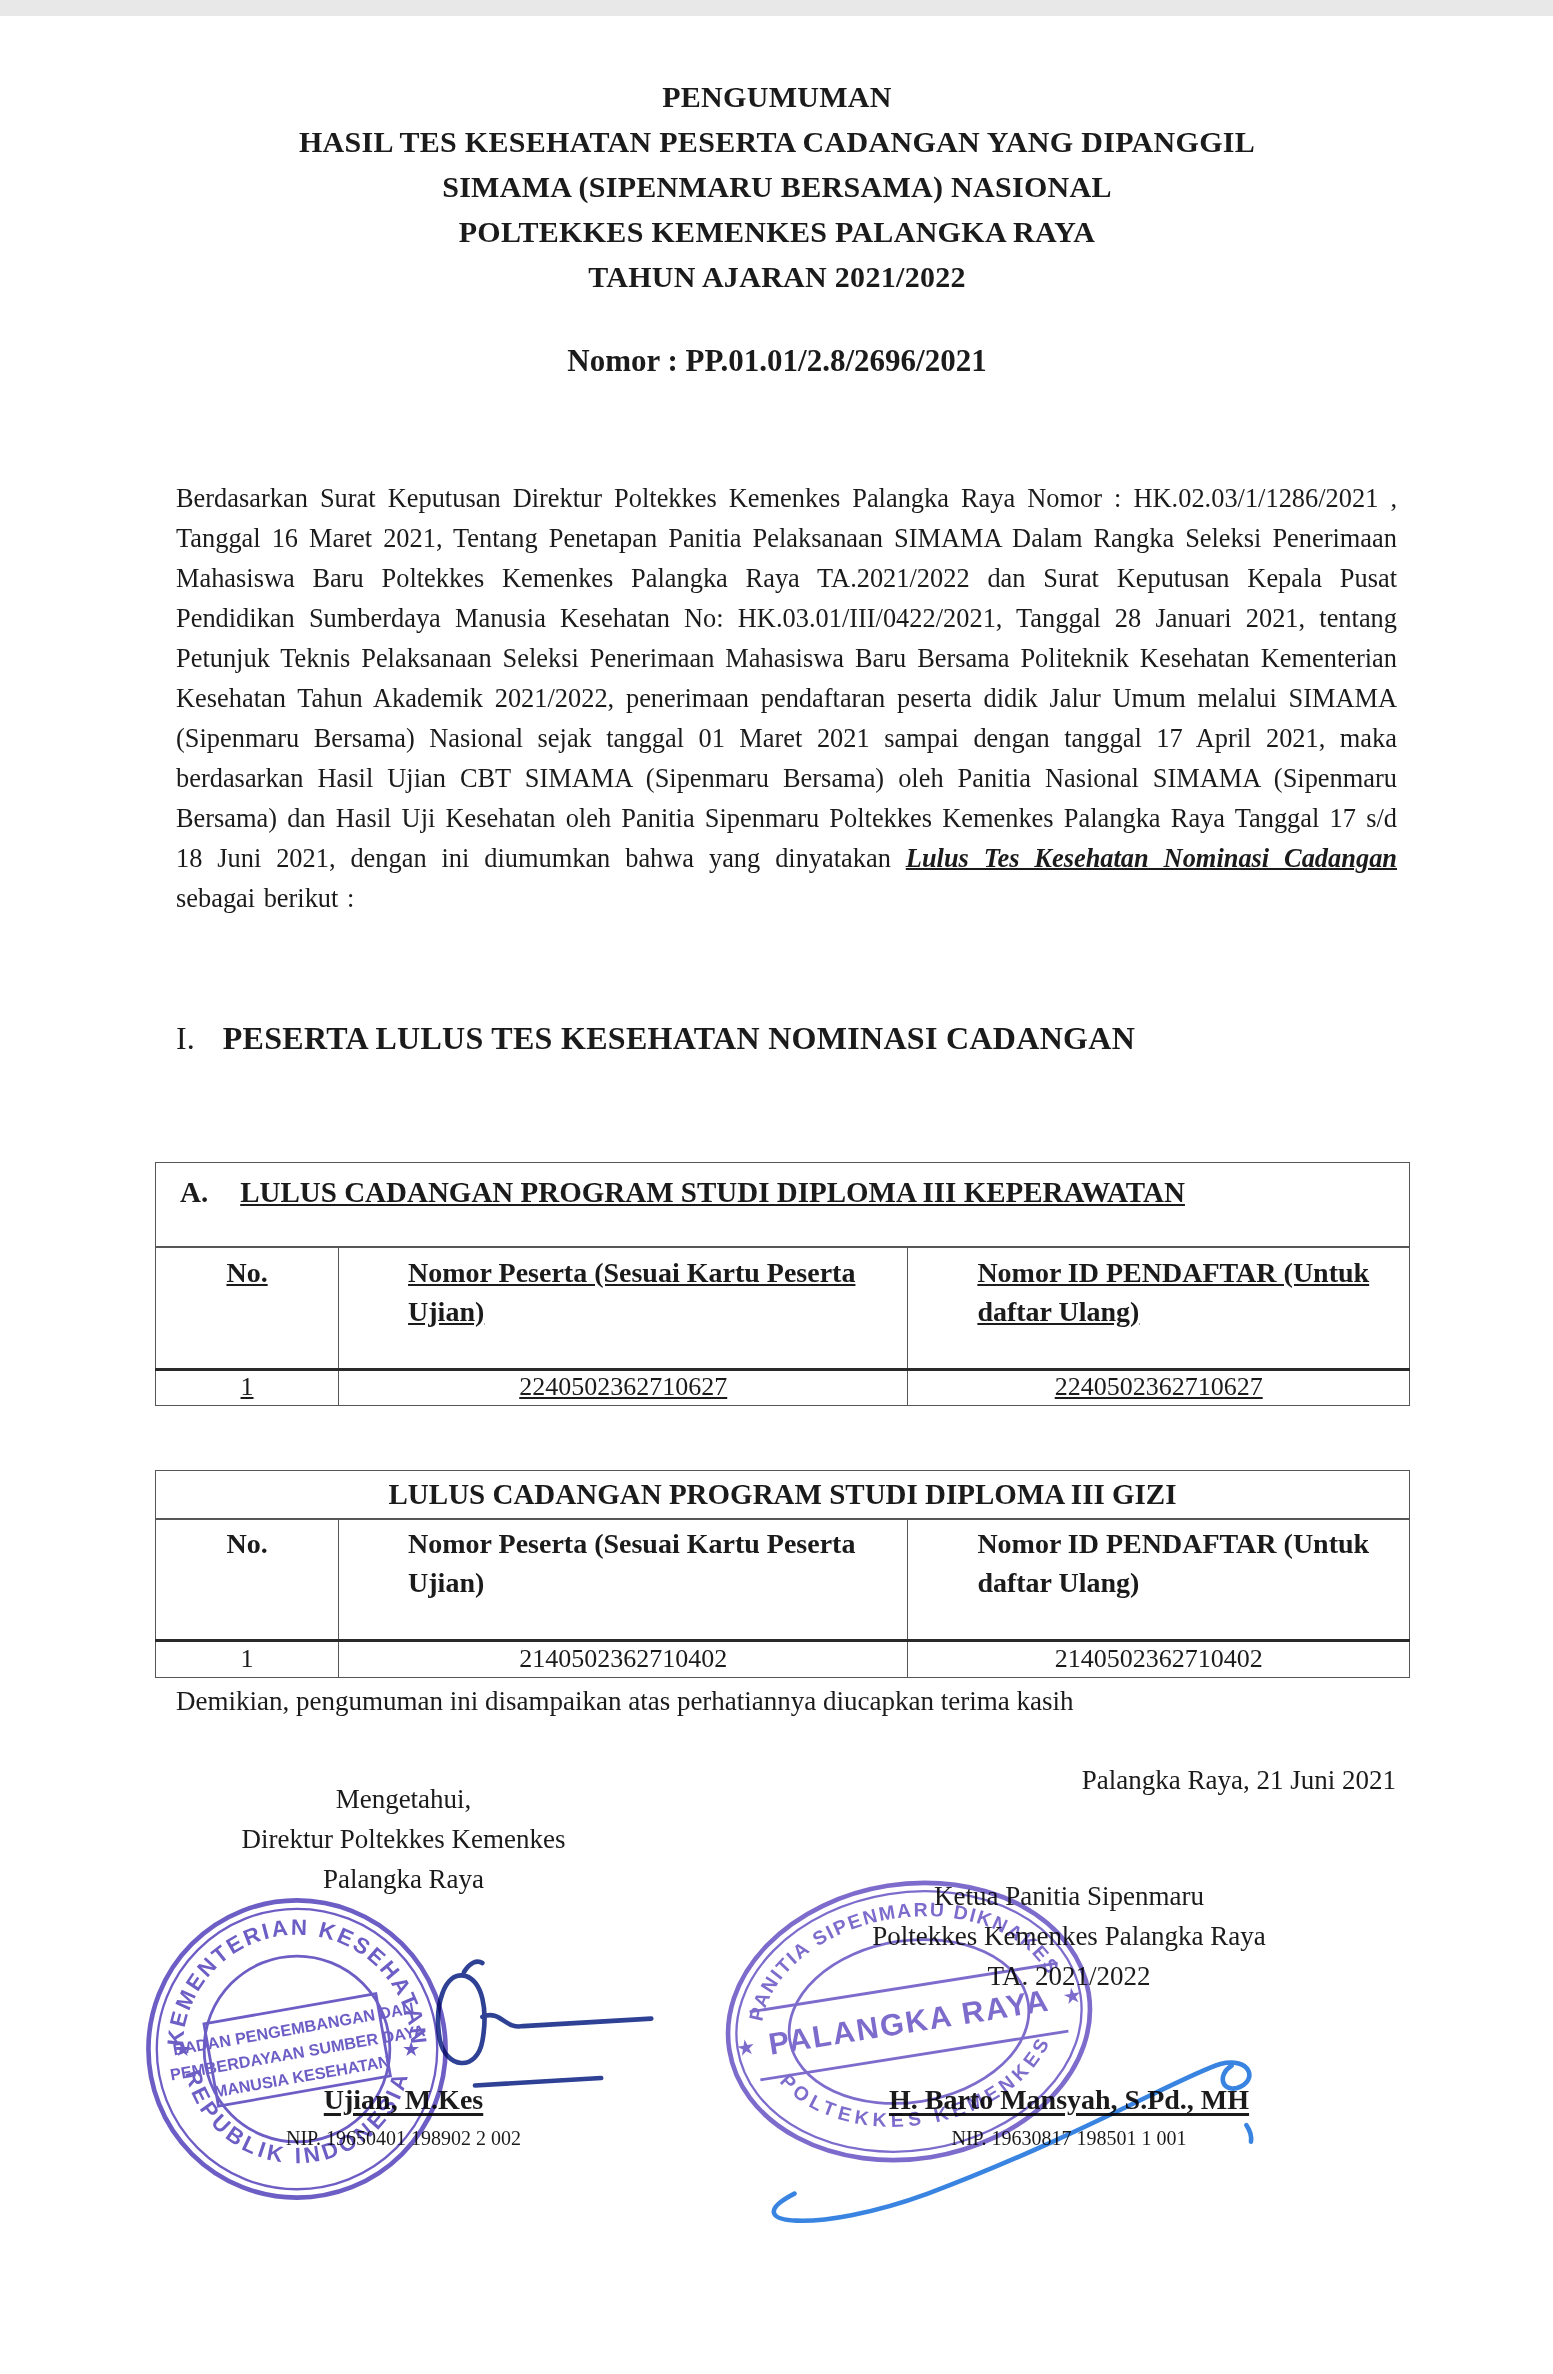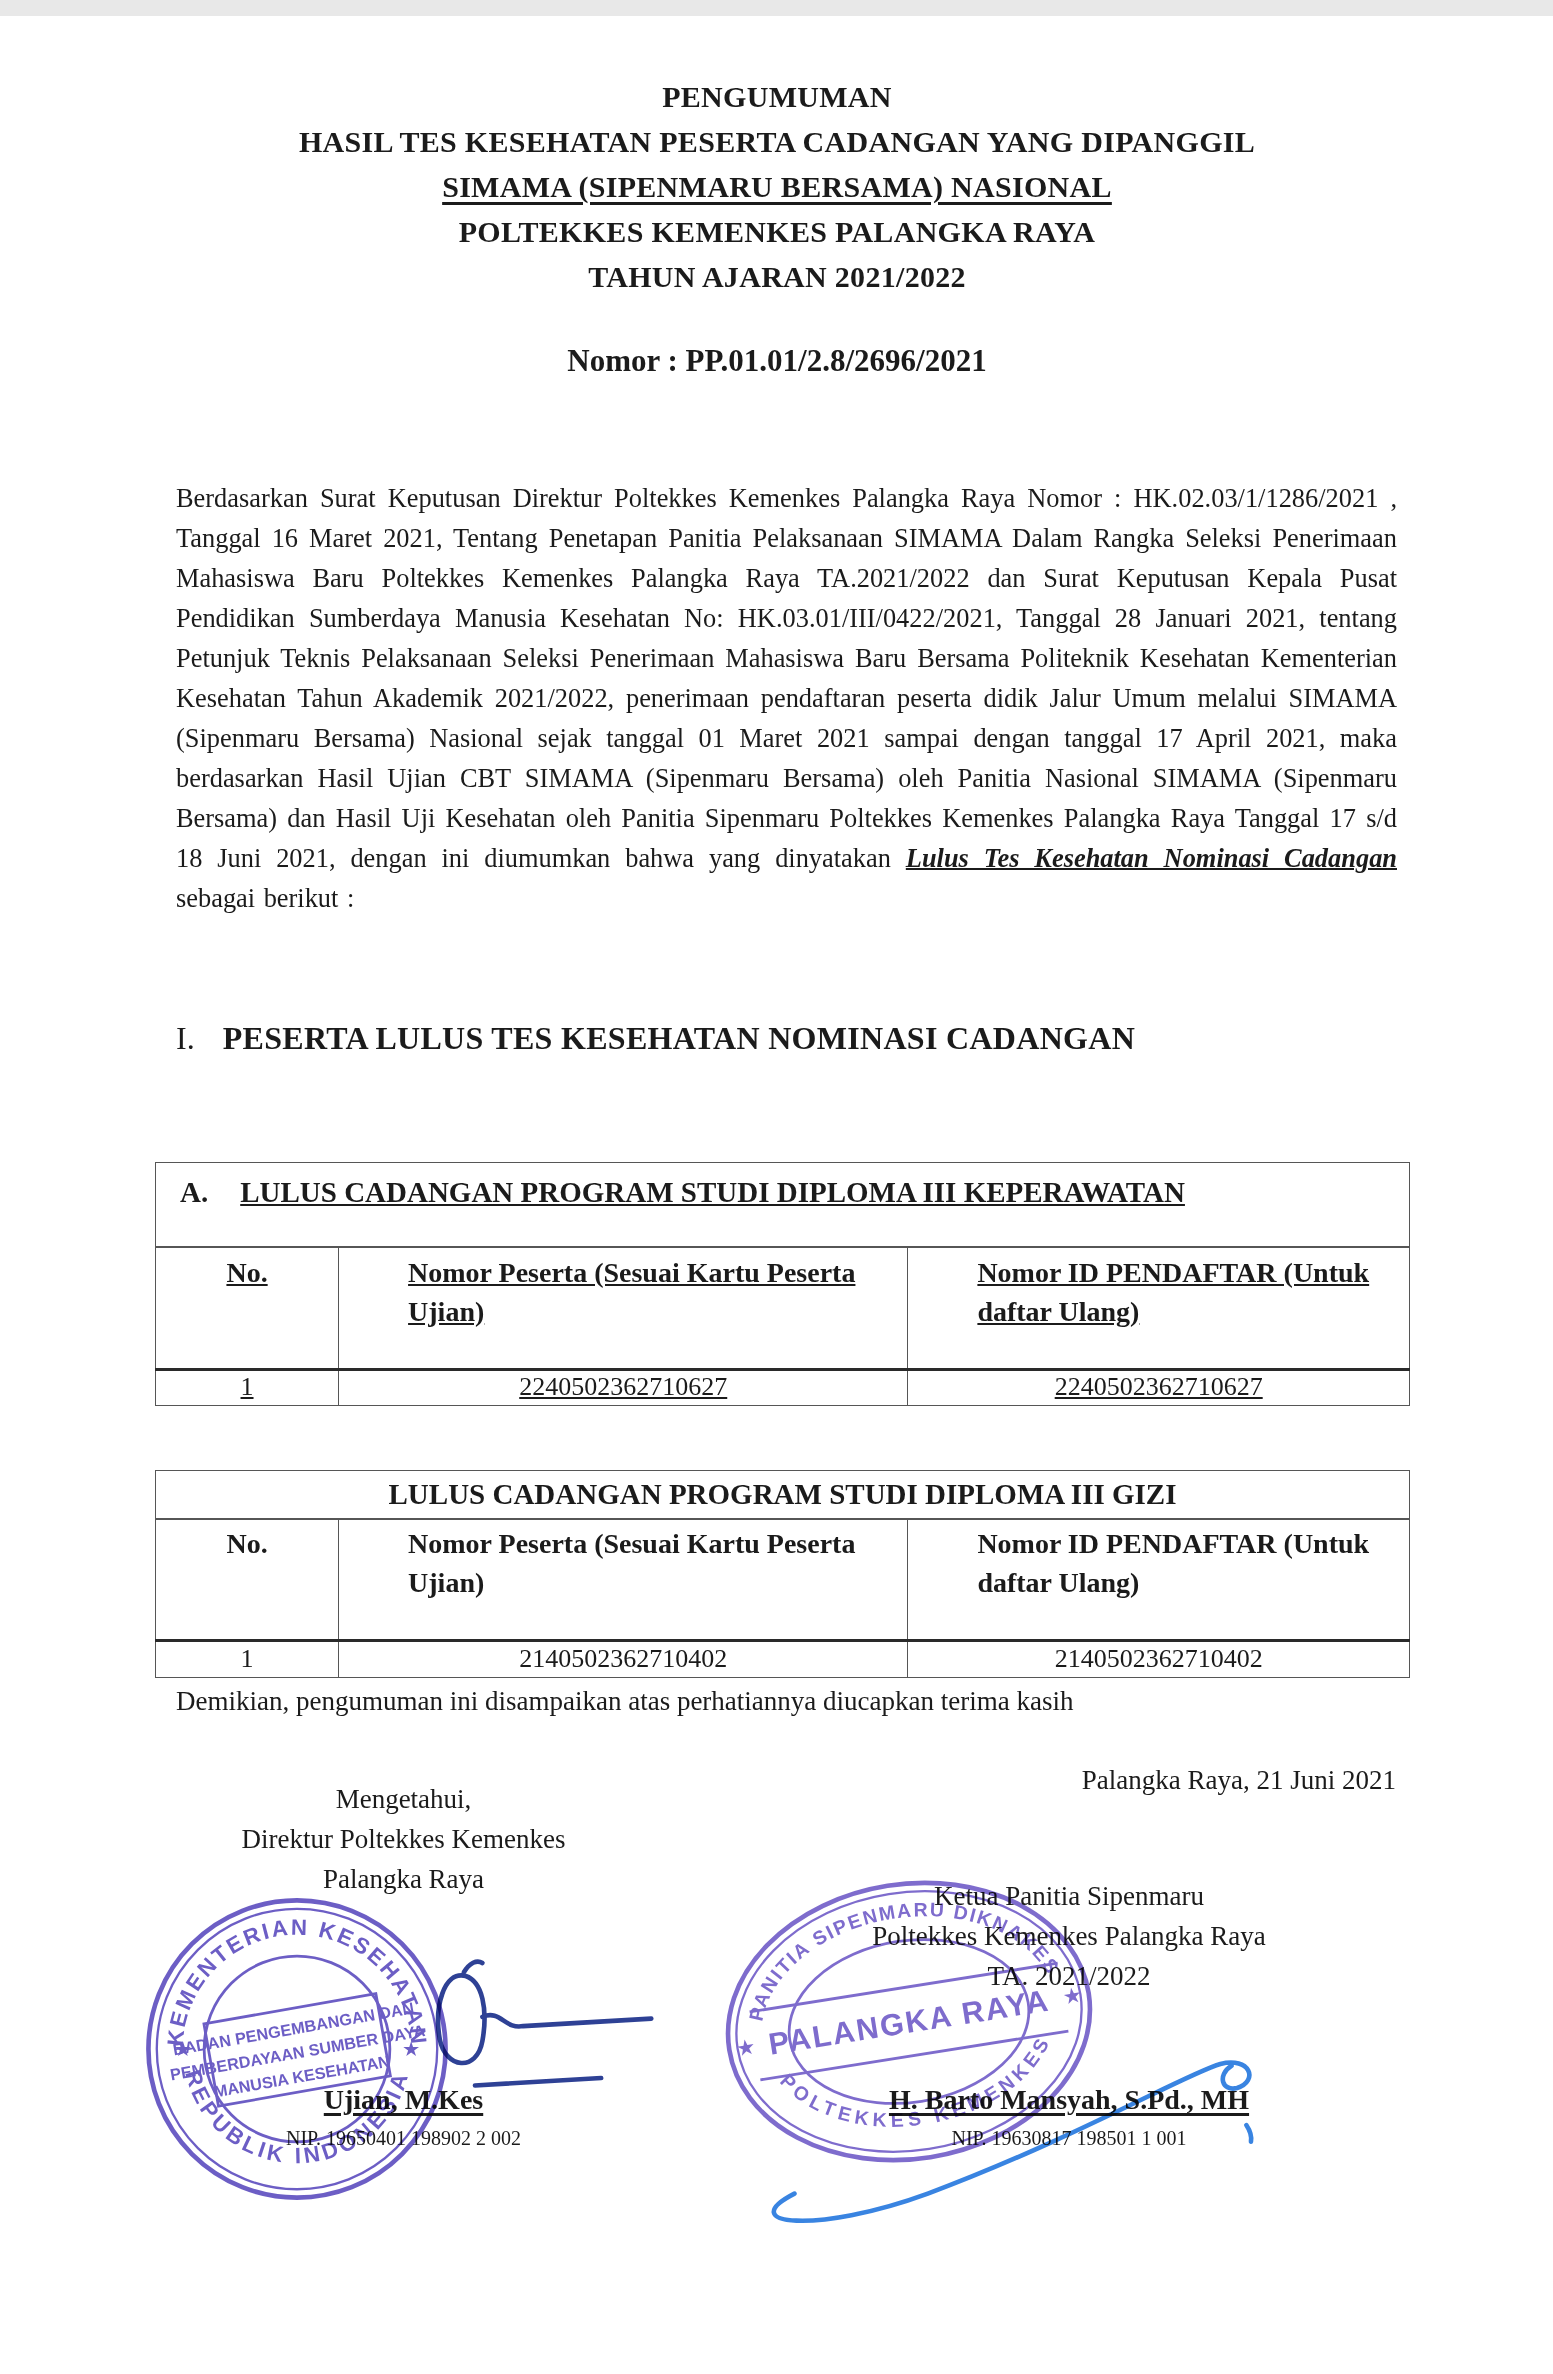--- a/index.html
+++ b/index.html
@@ -9,21 +9,21 @@
     background:#ffffff;
     margin:16px auto;
     font-family:"Liberation Serif", serif;
     color:#1b1b1b;
     overflow:hidden;
   }
   .abs{position:absolute;}
   
   .header-block{left:167px;top:58px;width:1220px;text-align:center;}
   .header-line{font-weight:bold;font-size:30px;line-height:45px;letter-spacing:0.3px;}
-  .header-line.u{text-decoration:underline;text-underline-offset:4.6px;text-decoration-thickness:2.8px;}
+  .header-line.u{text-underline-offset:4.6px;text-decoration-thickness:2.8px;}
   .nomor-line{left:167px;top:327px;width:1220px;text-align:center;font-weight:bold;font-size:31px;}
   
   .para{
     left:176px;top:462px;width:1221px;
     font-size:26.4px;line-height:40px;
     text-align:justify;word-spacing:1.9px;
   }
   .emph{font-weight:bold;font-style:italic;text-decoration:underline;text-decoration-thickness:2.3px;}
   
   .sec-head{left:176px;top:1004px;width:1221px;font-size:32px;}

